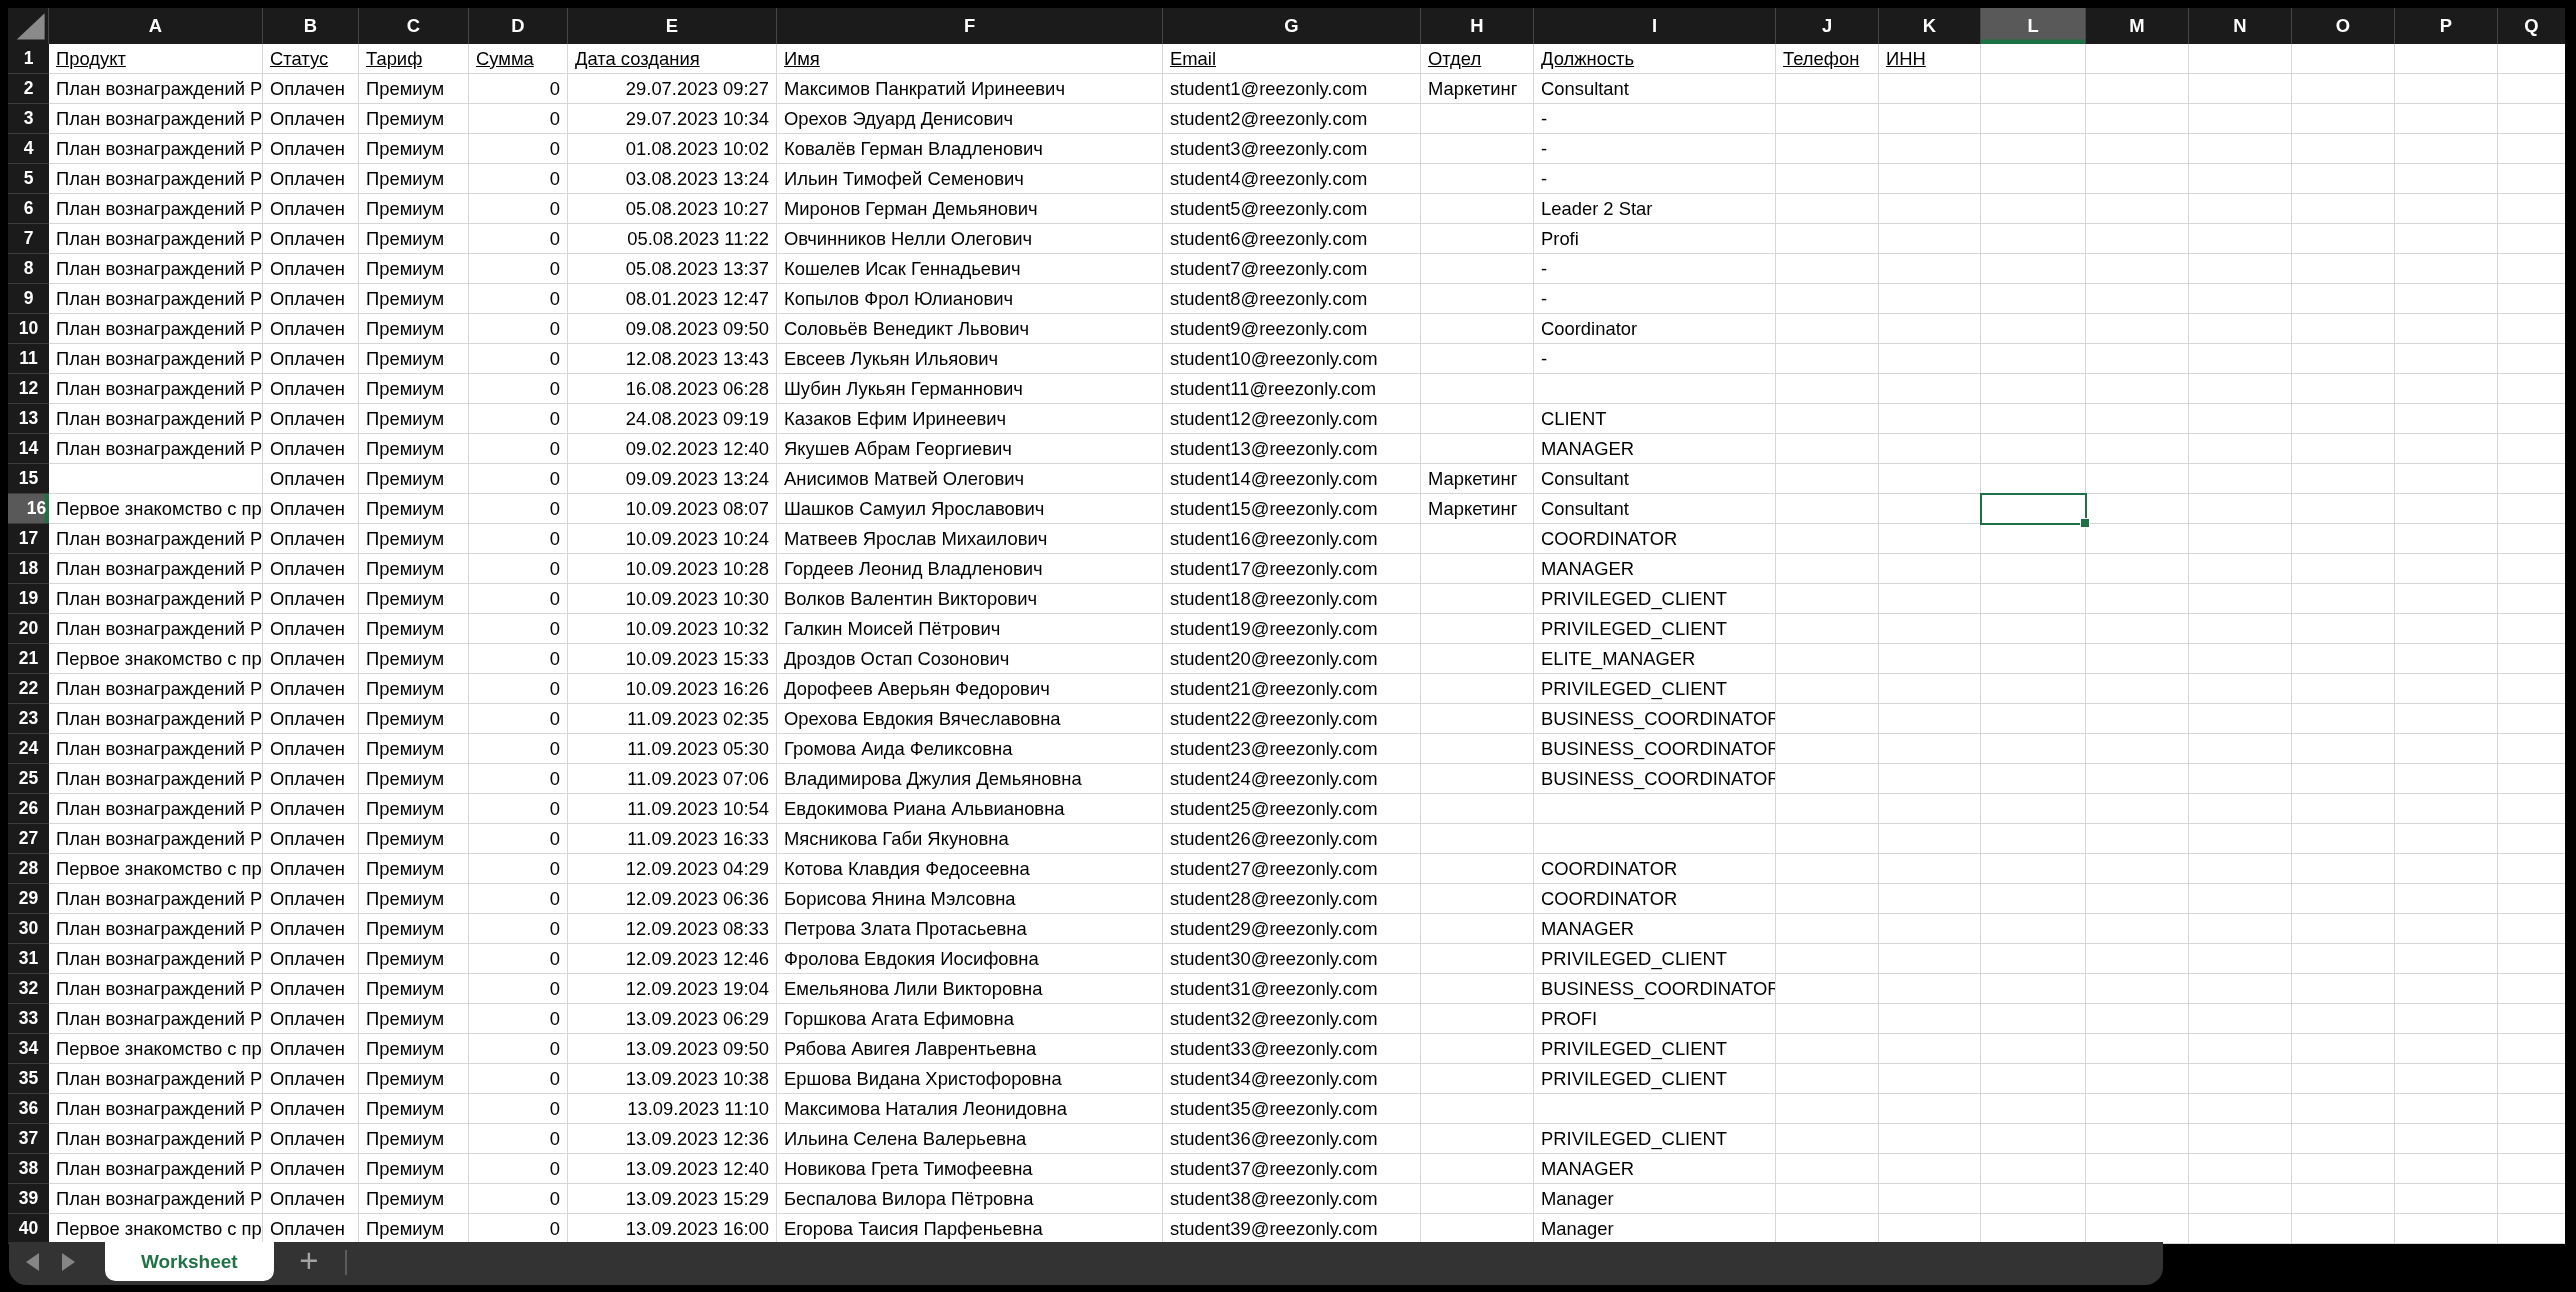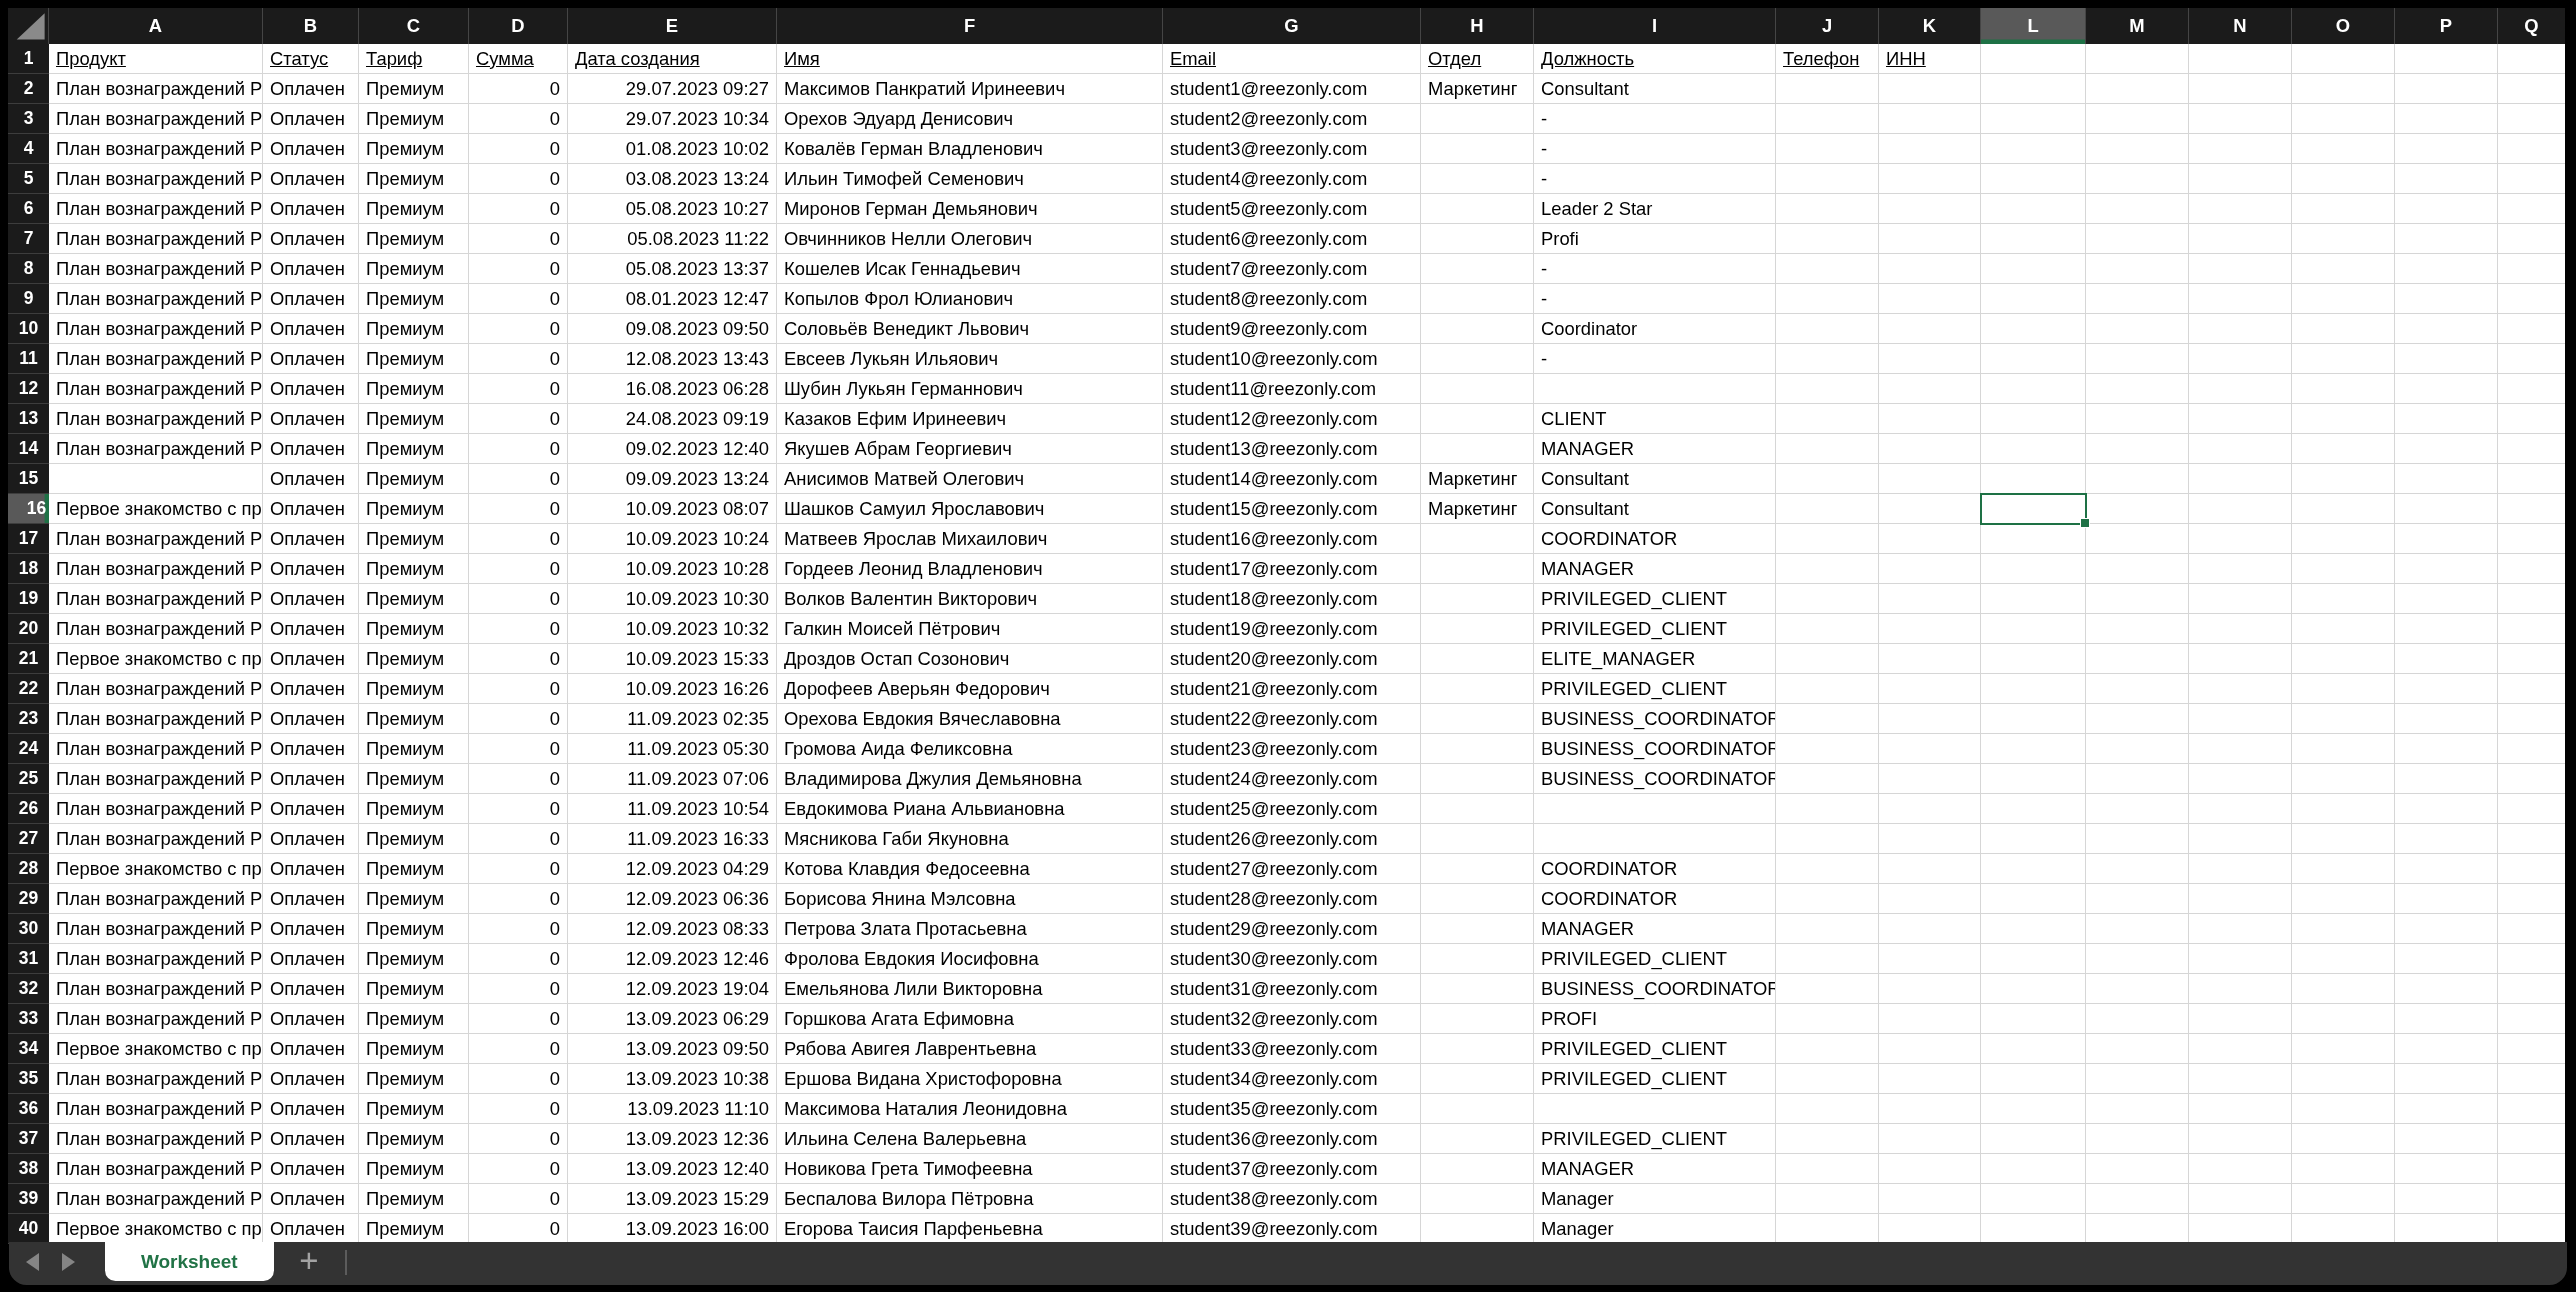--- a/index.html
+++ b/index.html
@@ -40,21 +40,21 @@
   .hdrrow > :nth-child(17), .row > :nth-child(17){width:103px;}
   .hdrrow > :nth-child(18), .row > :nth-child(18){width:67px;border-right:none;}
   
   .row > :nth-child(5), .row > :nth-child(6){text-align:right;}
   .row.first > .cell{text-align:left;text-decoration:underline;}
   
   .cell.selected{overflow:visible;position:relative;z-index:5;outline:2.6px solid var(--accent);outline-offset:-1.8px;}
   .cell.selected::after{content:"";position:absolute;right:-5.3px;bottom:-5.3px;width:8.8px;height:8.8px;background:var(--accent);border:1.8px solid #fff;z-index:6;}
 
   
-  .tabbar{position:absolute;top:1242px;left:8.8px;width:2558px;height:43px;background:#333333;border-radius:0 0 17.5px 17.5px;}
+  .tabbar{position:absolute;top:1242px;left:8.8px;width:2154px;height:43px;background:#333333;border-radius:0 0 17.5px 17.5px;}
   .navarrows{position:absolute;left:17.5px;top:10.5px;display:flex;gap:23px;align-items:center;}
   .arrow{width:0;height:0;}
   .arrow.left{border-top:9.6px solid transparent;border-bottom:9.6px solid transparent;border-right:13px solid #858585;}
   .arrow.right{border-top:9.6px solid transparent;border-bottom:9.6px solid transparent;border-left:13px solid #858585;}
   .sheettab{position:absolute;left:96px;top:0;width:169px;height:39px;background:#fff;border-radius:0 0 10.5px 10.5px;display:flex;align-items:center;justify-content:center;}
   .sheettab span{color:var(--brand);font-size:19px;font-weight:700;}
   .addbtn{position:absolute;left:277px;top:0;width:46px;height:39px;color:#a3a3a3;font-size:33px;line-height:37px;text-align:center;font-weight:400;}
   .vdivider{position:absolute;left:336px;top:8px;width:1.8px;height:24.5px;background:#5c5c5c;}
 </style>
 </head>

